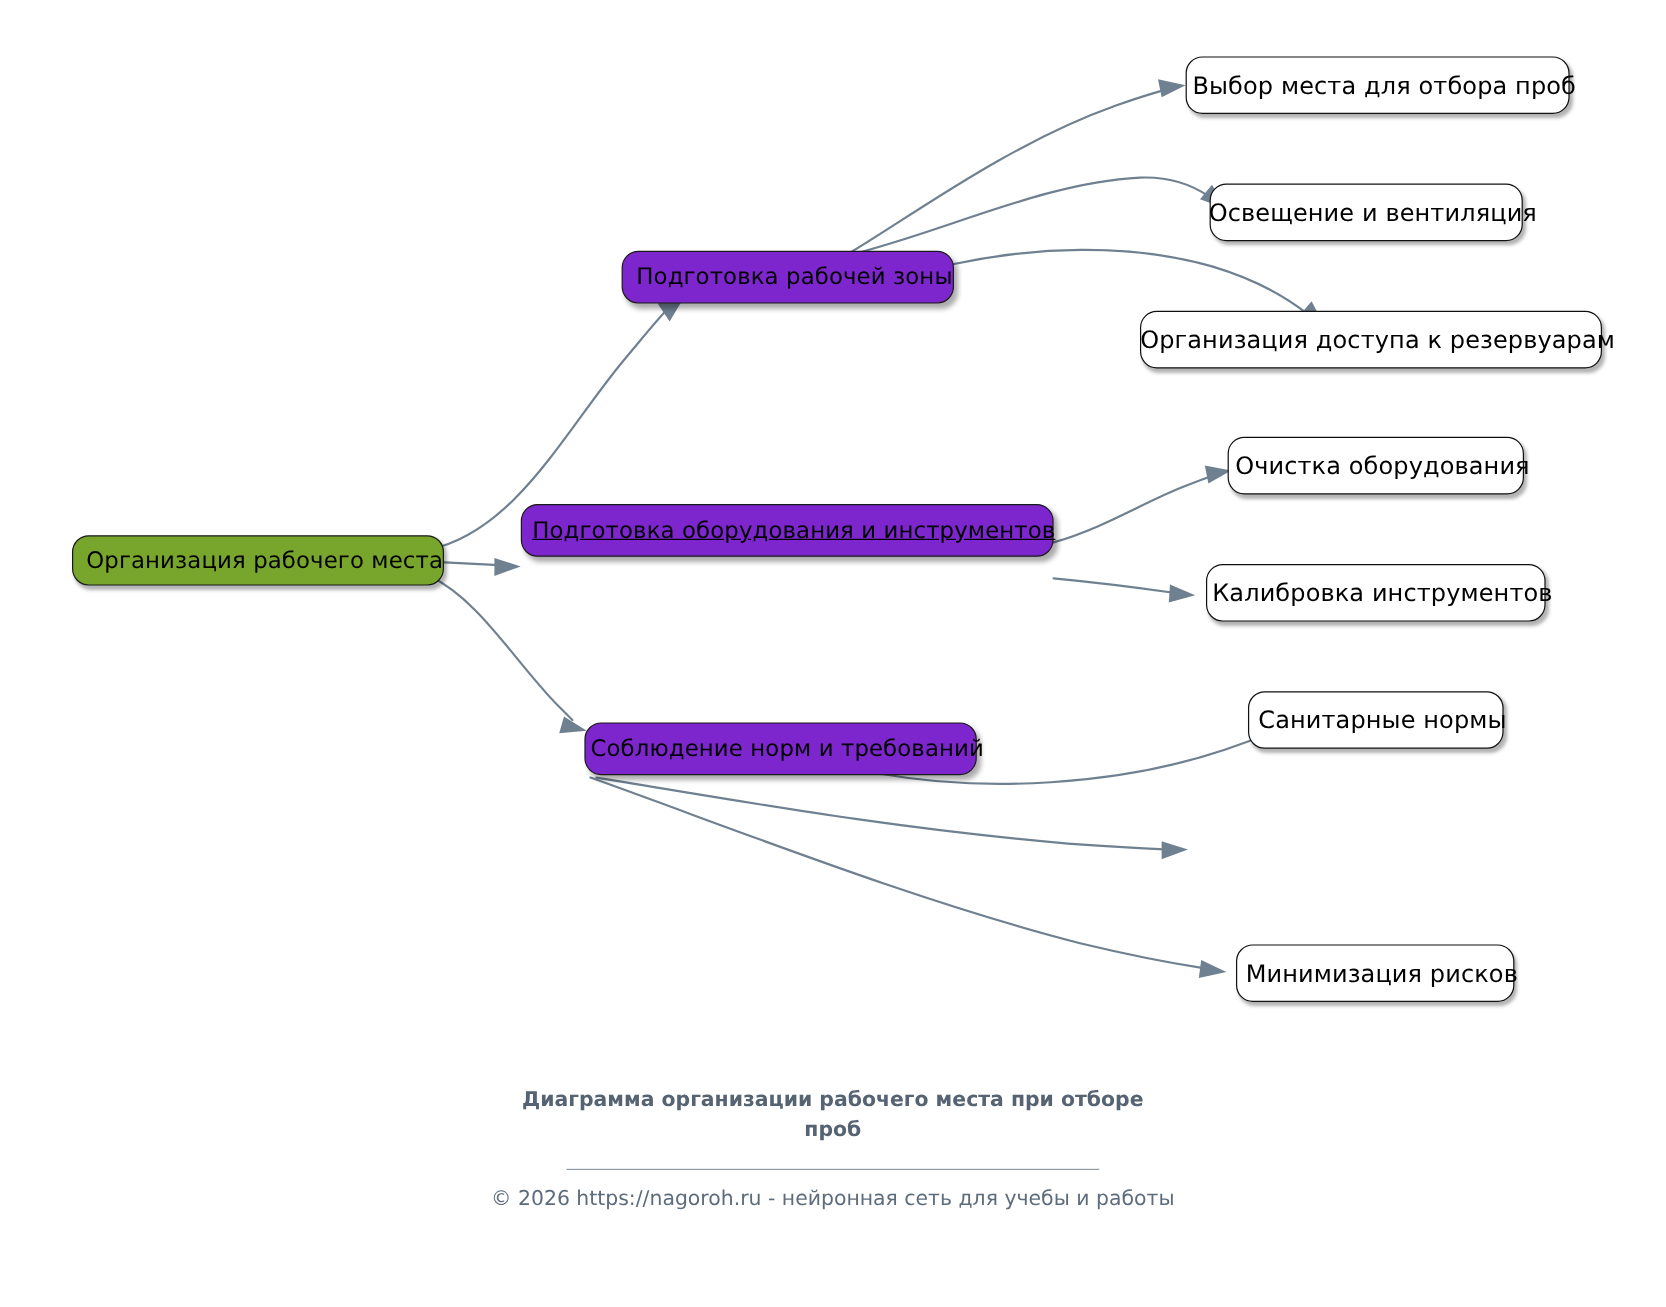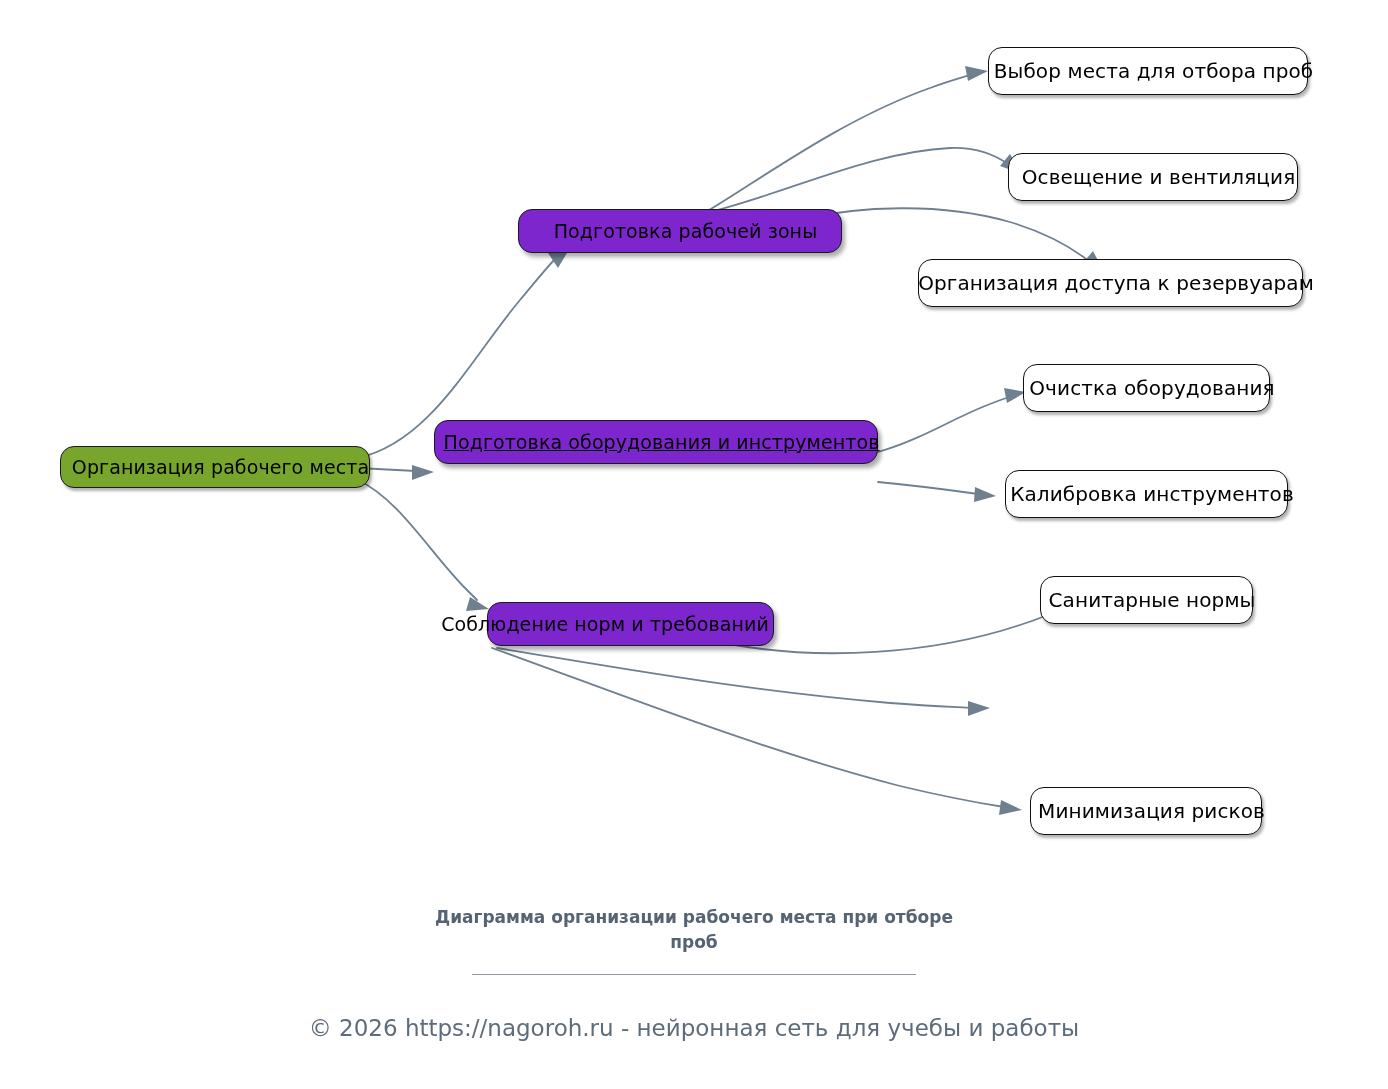--- a/index.html
+++ b/index.html
@@ -101,23 +101,23 @@
     width: 520px;
     margin: 0 auto;
   }
   #footer-rule {
     width: 444px;
     height: 0;
     margin: 19px auto 0 auto;
     border-top: 1.6px solid #8f9aa6;
   }
   #footer-credit {
-    margin-top: 40px;
+    margin-top: 14px;
     font-family: "DejaVu Sans", sans-serif;
-    font-size: 23px;
+    font-size: 17px;
     color: #5d6c7c;
   }
 </style>
 </head>
 <body>
 
 <div id="canvas">
 
   <svg id="edges" viewBox="0 0 1388 1089" width="1388" height="1089" xmlns="http://www.w3.org/2000/svg">
 
@@ -174,41 +174,41 @@
     <g>
       <path class="edge-path" d="M492,648 C610,690 760,750 900,786 C950,798 985,804 1004,807"></path>
       <polygon class="edge-head" points="1022,810 1001,800 999,815"></polygon>
     </g>
   </svg>
 
   <div class="node node-root" style="left:60px; top:446px; width:310px; height:42px;">
     <span class="node-label">Организация рабочего места</span>
   </div>
 
-  <div class="node node-branch" style="left:518px; top:209px; width:324px; height:44px;">
+  <div class="node node-branch" style="left:518px; top:209px; width:277px; height:44px;">
     <span class="node-label">Подготовка рабочей зоны</span>
   </div>
 
   <div class="node node-branch" style="left:434px; top:420px; width:444px; height:44px;text-decoration:underline;">
     <span class="node-label">Подготовка оборудования и инструментов</span>
   </div>
 
-  <div class="node node-branch" style="left:487px; top:602px; width:287px; height:44px;justify-content:flex-end;">
+  <div class="node node-branch" style="left:487px; top:602px; width:327px; height:44px;">
     <span class="node-label">Соблюдение норм и требований</span>
   </div>
 
   <div class="node node-leaf" style="left:988px; top:47px; width:320px; height:48px;">
     <span class="node-label">Выбор места для отбора проб</span>
   </div>
 
-  <div class="node node-leaf" style="left:1008px; top:153px; width:290px; height:48px;">
+  <div class="node node-leaf" style="left:1008px; top:153px; width:261px; height:48px;">
     <span class="node-label">Освещение и вентиляция</span>
   </div>
 
-  <div class="node node-leaf" style="left:918px; top:259px; width:385px; height:48px;">
+  <div class="node node-leaf" style="left:950px; top:259px; width:385px; height:48px;">
     <span class="node-label">Организация доступа к резервуарам</span>
   </div>
 
   <div class="node node-leaf" style="left:1023px; top:364px; width:247px; height:48px;">
     <span class="node-label">Очистка оборудования</span>
   </div>
 
   <div class="node node-leaf" style="left:1005px; top:470px; width:283px; height:48px;">
     <span class="node-label">Калибровка инструментов</span>
   </div>

